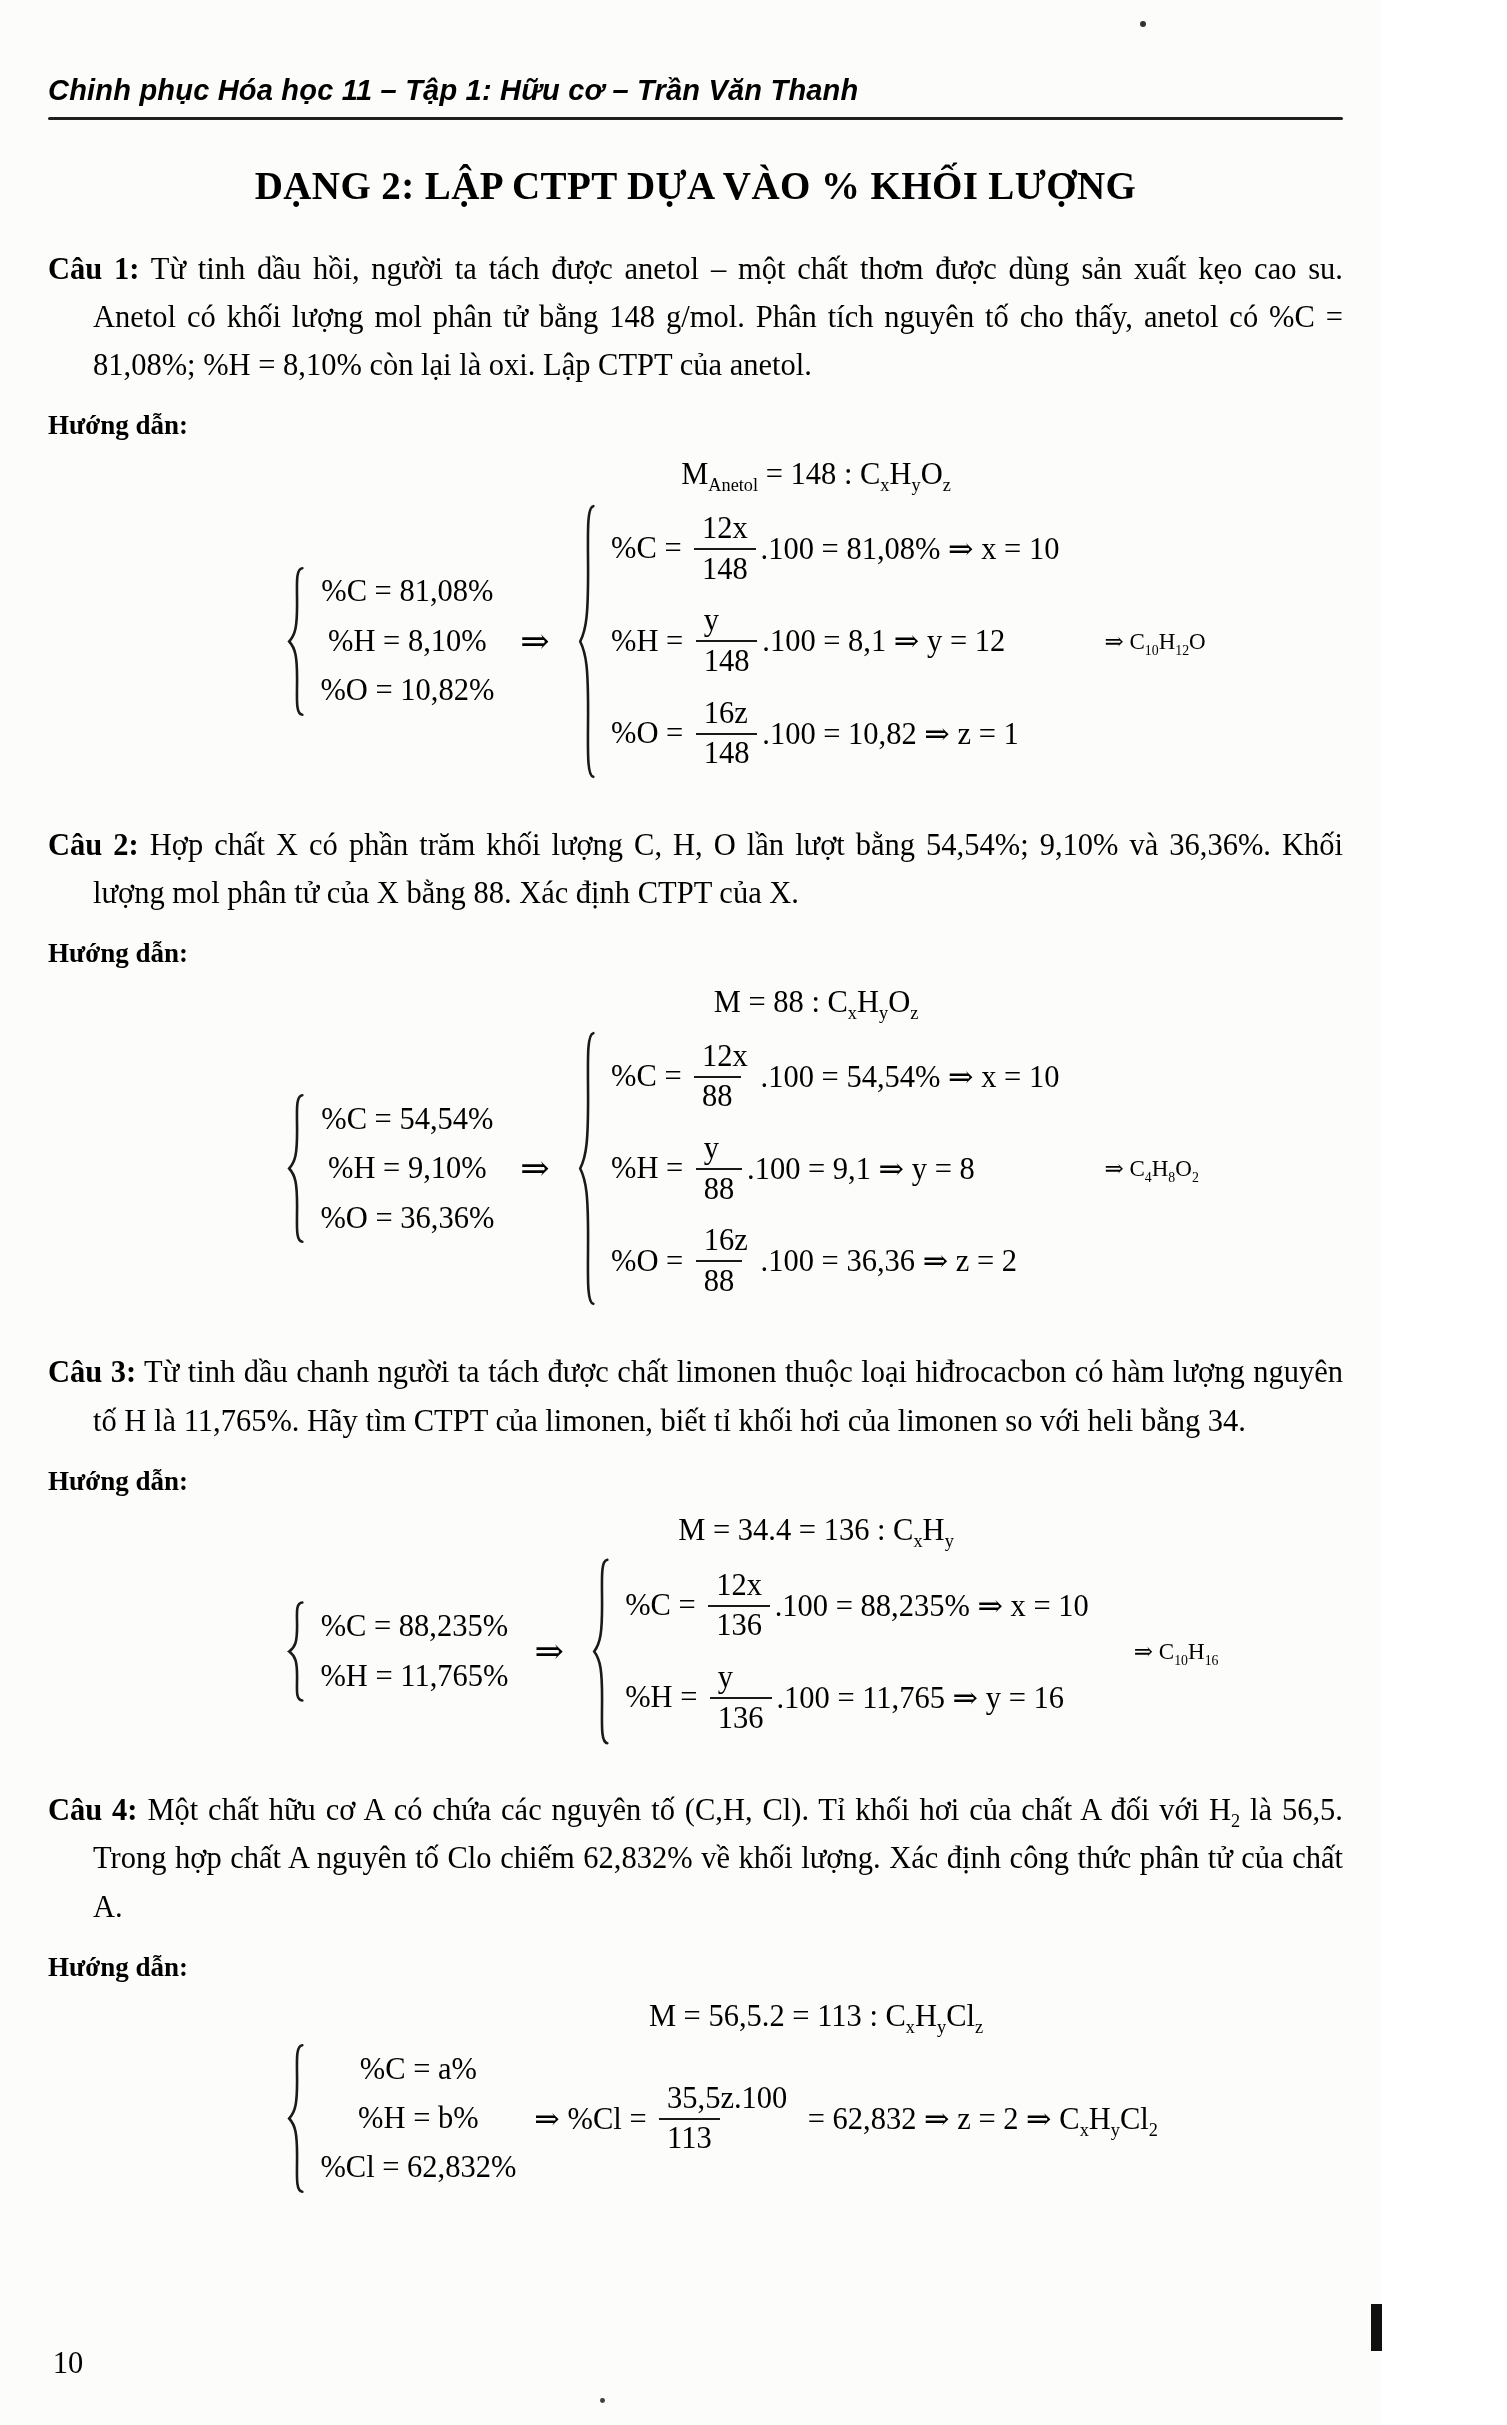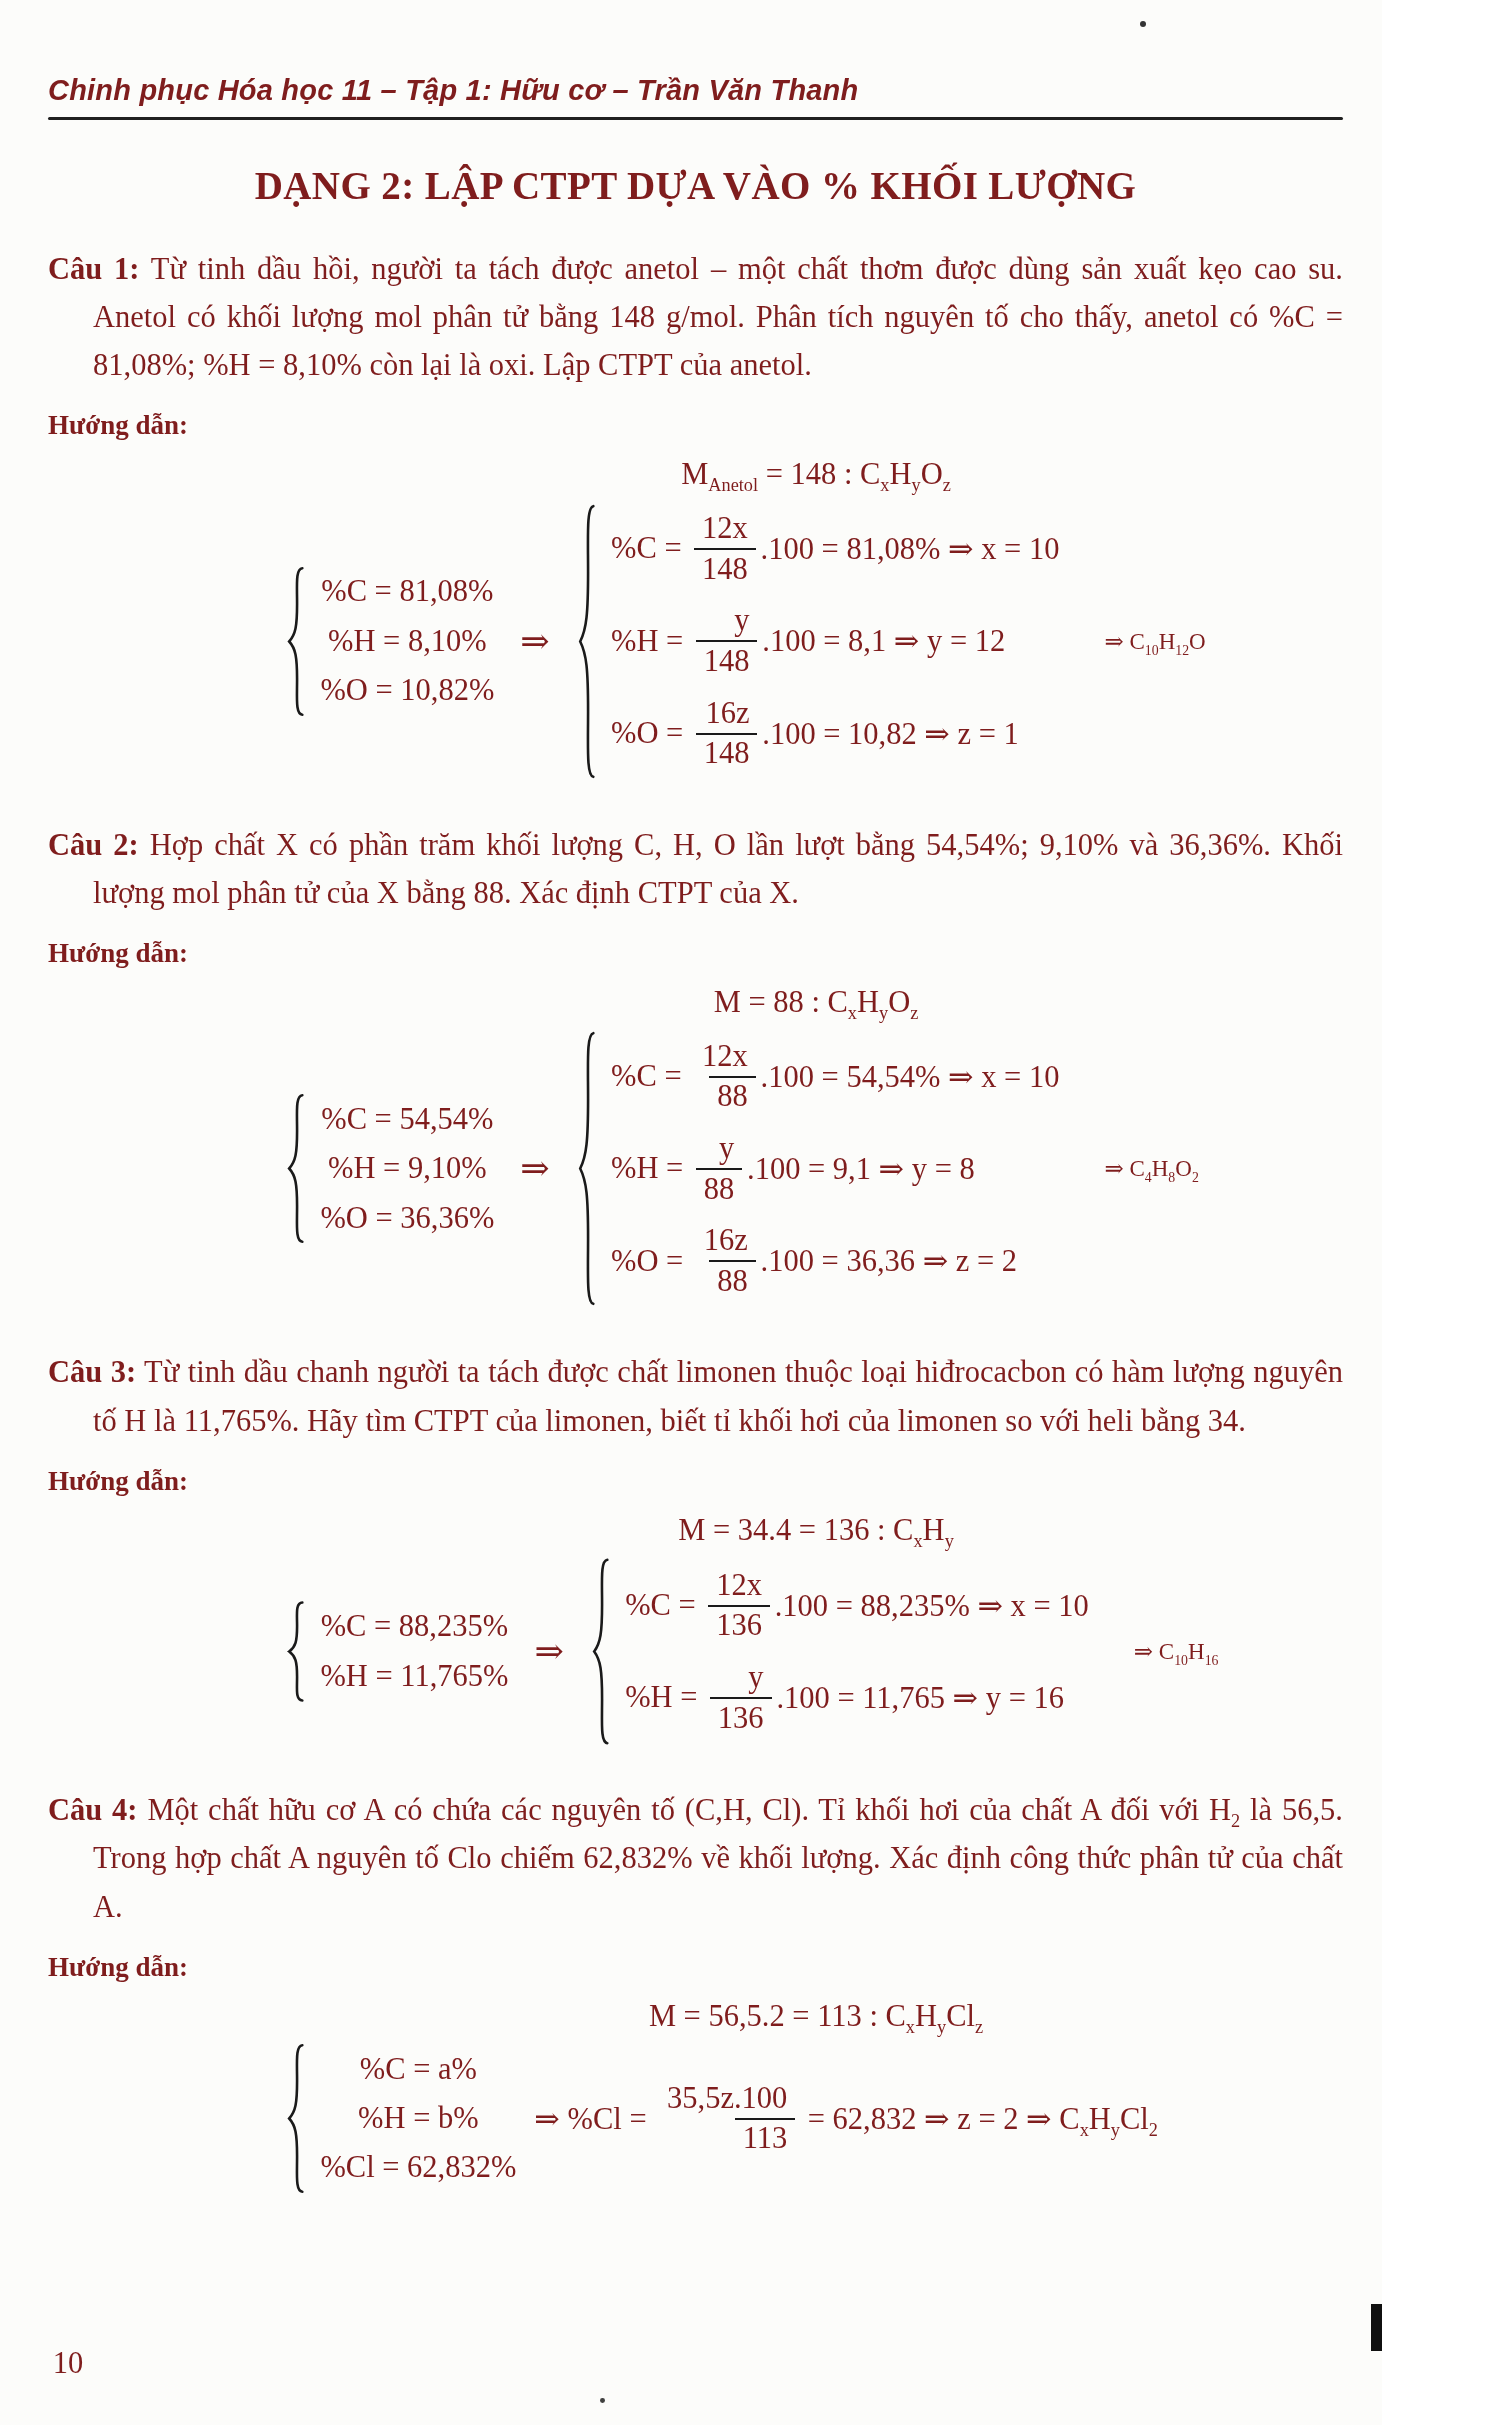--- a/index.html
+++ b/index.html
@@ -8,21 +8,21 @@
     position:relative;
     width:1382px;
     min-height:2426px;
     box-sizing:border-box;
     background:#fcfcfa;
     padding:74px 39px 45px 48px;
     display:flex;
     flex-direction:column;
     font-family:"Liberation Serif","DejaVu Serif",serif;
     font-size:30.5px;
-    color:#7f1d1d;
+    color:#000000;
   }
   .book-header{
     font-family:"Liberation Sans","DejaVu Sans",sans-serif;
     font-weight:700;
     font-style:italic;
     font-size:29px;
     letter-spacing:0.2px;
   }
   .header-rule{height:3.2px;background:#202020;margin-top:9.6px;border-radius:1.6px;}
   .section-title{
@@ -46,21 +46,21 @@
   .system{display:flex;align-items:center;}
   .brace{width:21px;margin-right:14.4px;flex:0 0 auto;display:block;}
   .b188{height:151px;}
   .b126{height:101px;}
   .b348{height:279px;}
   .b236{height:189px;}
   .sys-body{display:flex;flex-direction:column;justify-content:center;}
   .sys-line{line-height:1.62;white-space:nowrap;text-align:center;}
   .eq-row{display:flex;align-items:center;margin:6.4px 0;white-space:nowrap;}
   .eq-lhs,.eq-rhs{white-space:pre;}
-  .frac{display:inline-flex;flex-direction:column;align-items:flex-end;text-align:center;margin:0 4.8px;}
+  .frac{display:inline-flex;flex-direction:column;align-items:flex-start;text-align:center;margin:0 4.8px;}
   .frac .num,.frac .den{padding:0.8px 8px;line-height:1.22;}
   .frac .den{border-top:2.4px solid #1a1a1a;}
   .mid-arrow{font-size:35px;margin:0 26px;}
   .result{margin-left:45px;font-size:23px;white-space:nowrap;}
   sub{font-size:60%;line-height:0;}
   .pagenum{margin-top:auto;font-size:30.5px;padding:16px 0 0 4.8px;}
   .artifact{position:absolute;background:#101010;}
   .dot-tr{top:21px;right:236px;width:6.4px;height:6.4px;border-radius:50%;opacity:.85;}
   .tab-right{top:2304px;right:0;width:11.2px;height:47px;}
   .dot-bc{top:2398px;left:600px;width:4.8px;height:4.8px;border-radius:50%;opacity:.8;}

